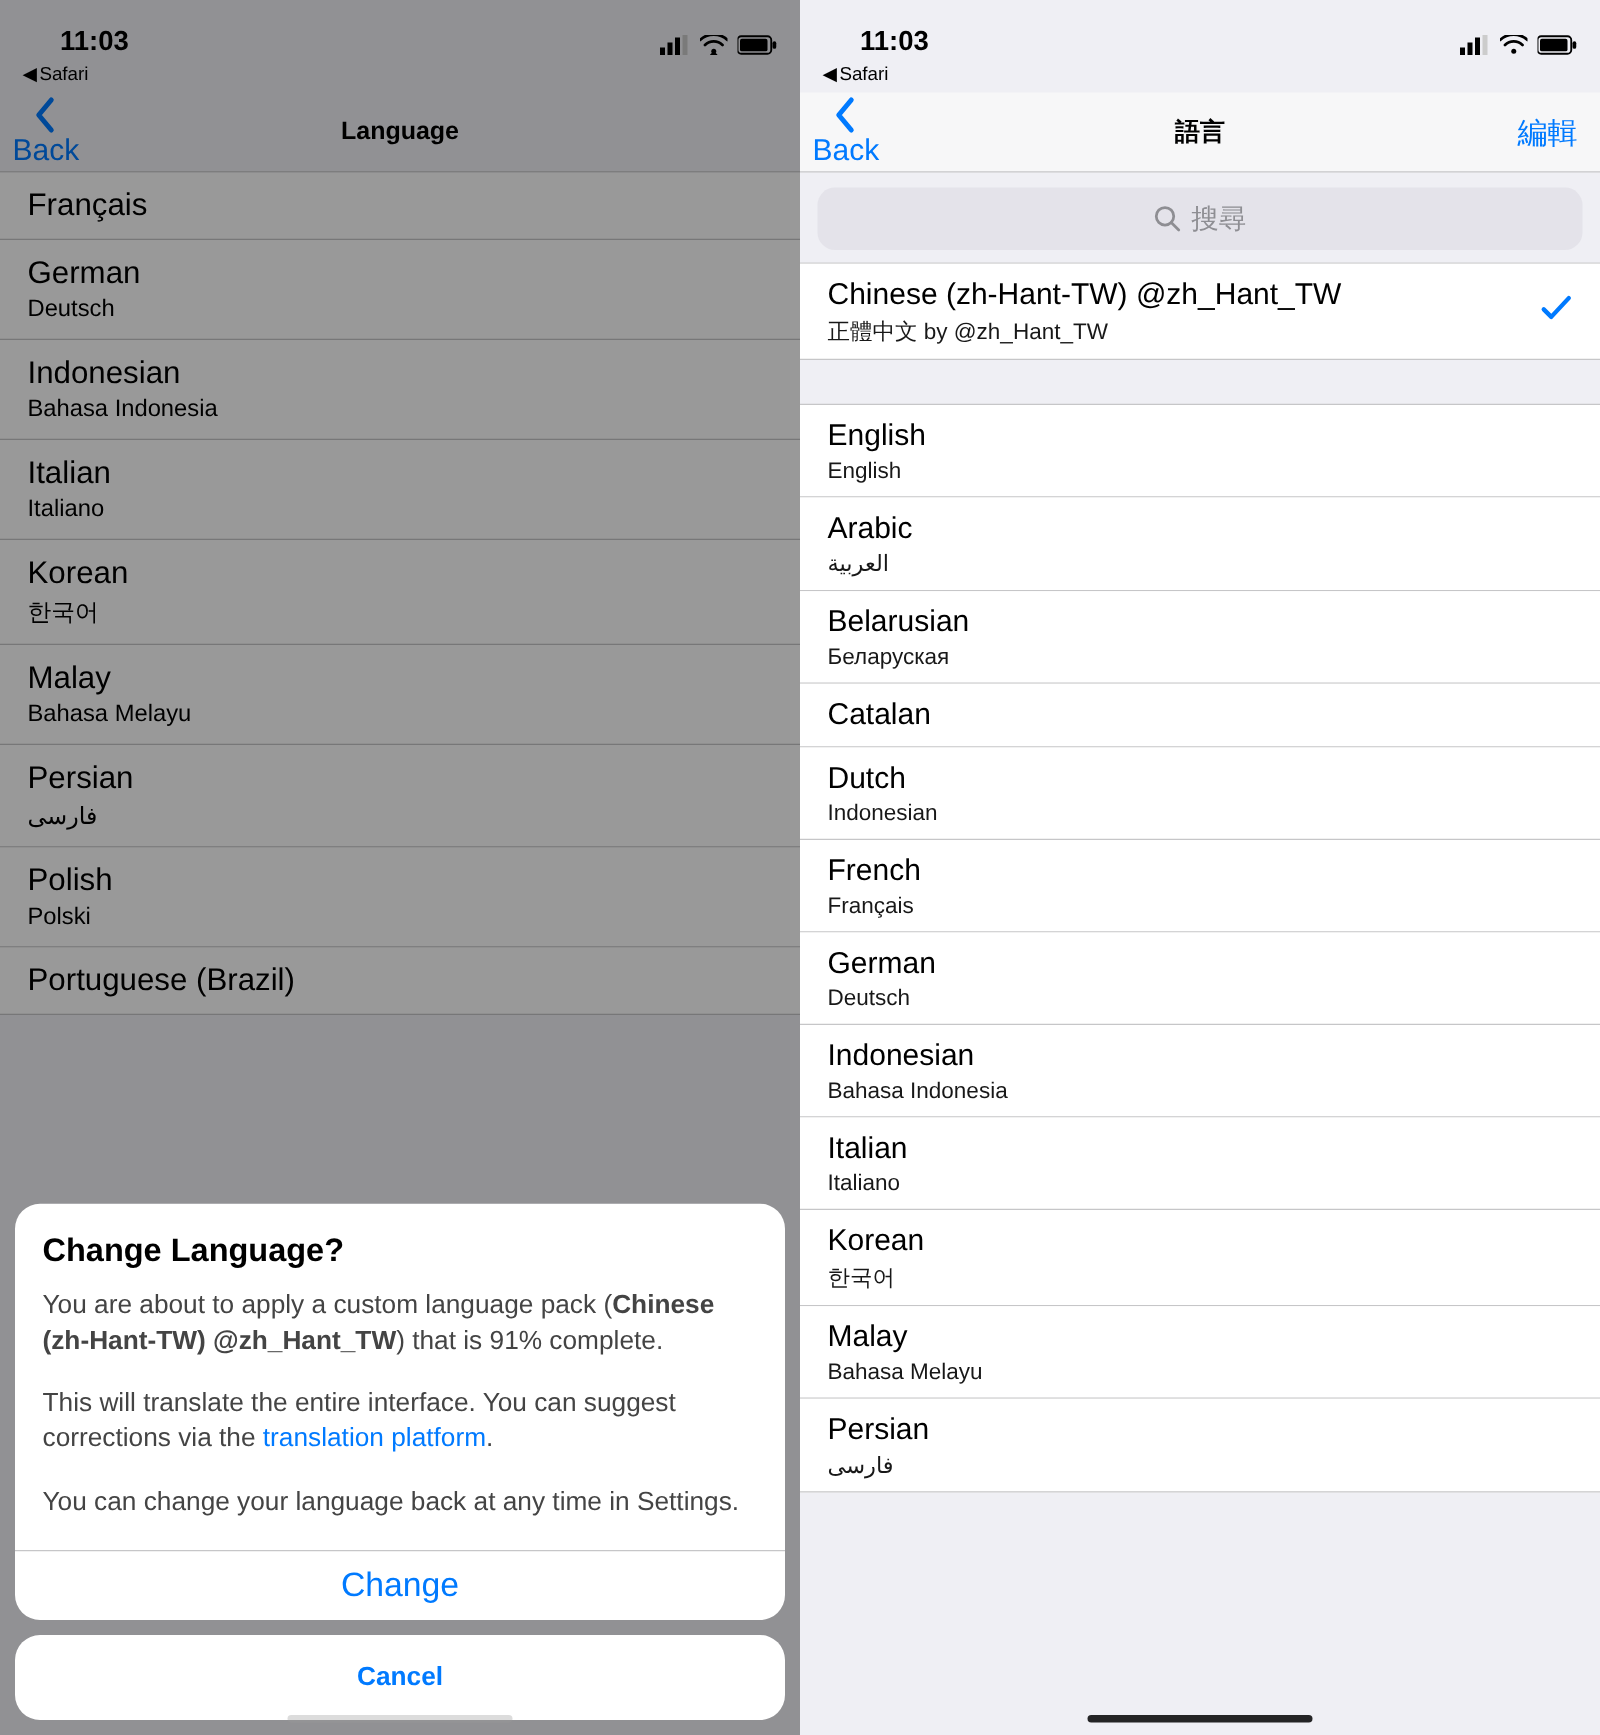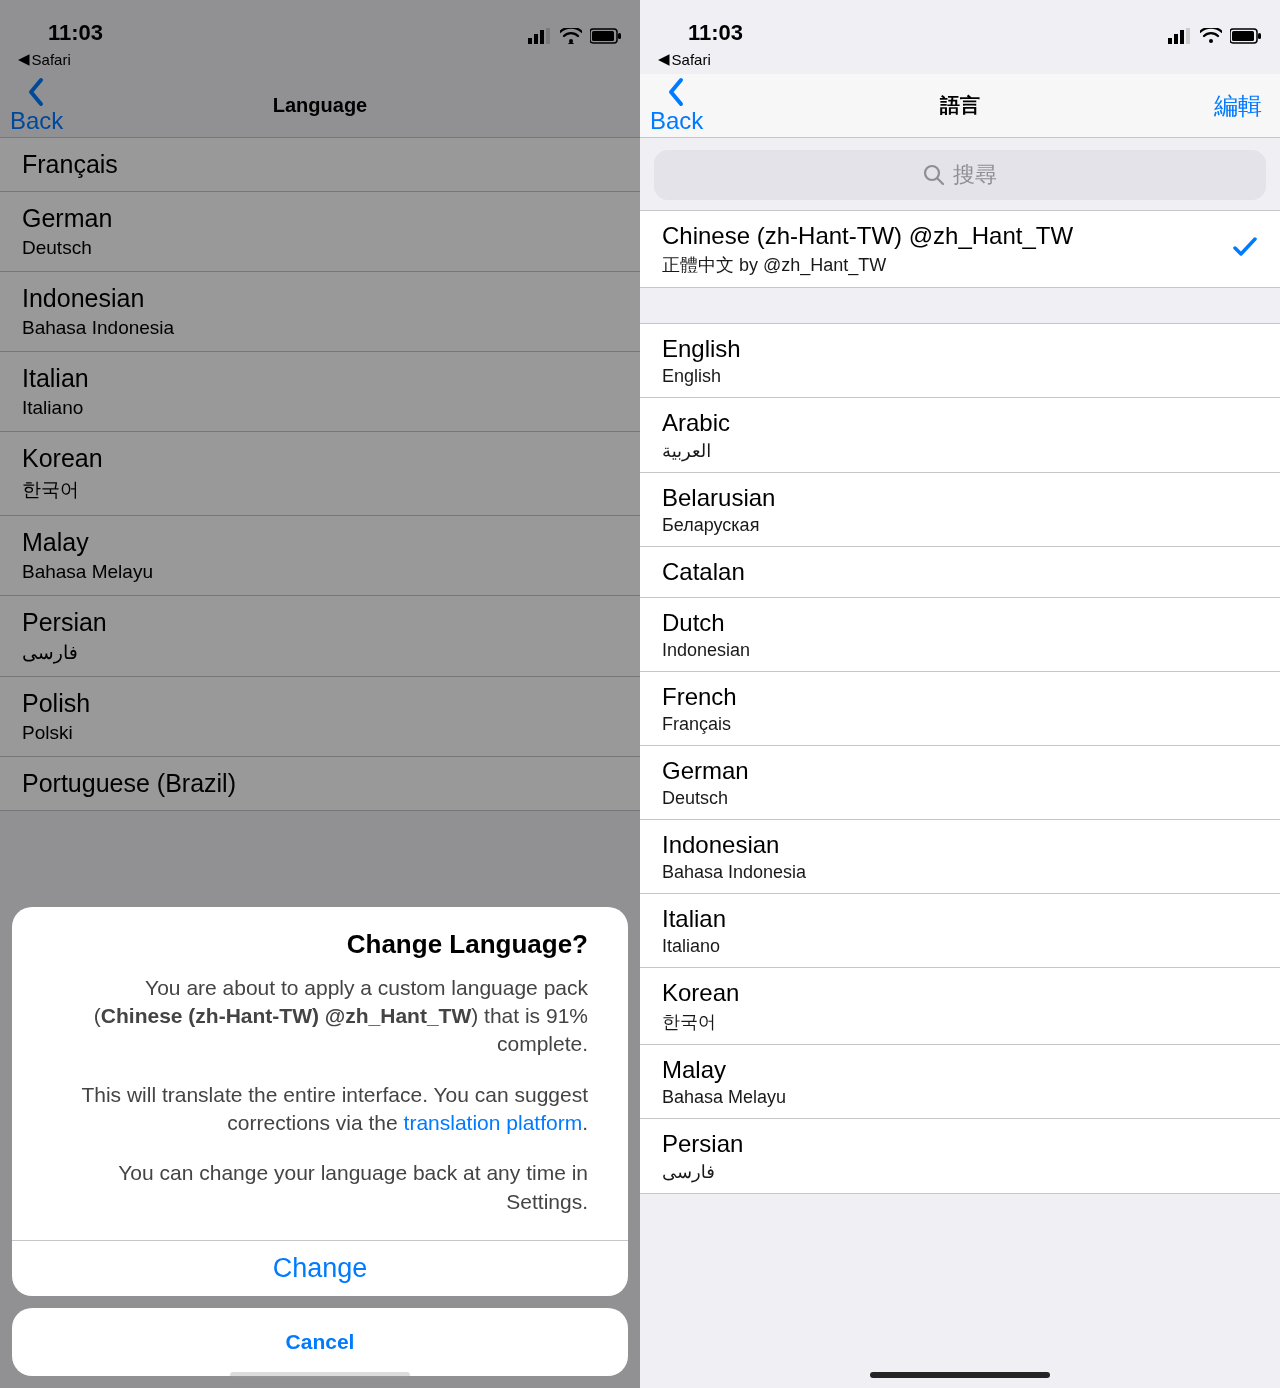--- a/index.html
+++ b/index.html
@@ -32,21 +32,21 @@
   .row { padding:10px 22px 10px 22px; border-bottom:0.5px solid #c6c6c8; background:#fff; position:relative; }
   .row .title { font-size:24px; color:#000; line-height:1.25; }
   .row .subtitle { font-size:18px; color:#000; opacity:0.9; margin-top:2px; }
   .row .check { position:absolute; right:22px; top:50%; transform:translateY(-50%); }
   .section-gap { height:36px; background:#efeff4; border-bottom:0.5px solid #c6c6c8; }
 
   
   .dim { position:absolute; inset:0; background:rgba(0,0,0,0.40); }
   .sheet-wrap { position:absolute; left:12px; right:12px; bottom:12px; }
   .sheet-card { background:#ffffff; border-radius:20px; overflow:hidden; }
-  .sheet-body { padding:22px 40px 24px; text-align:right; color:#3c3c43; }
+  .sheet-body { padding:22px 22px 24px; text-align:left; color:#3c3c43; }
   .sheet-title { font-size:26px; font-weight:600; color:#000; margin-bottom:14px; }
   .sheet-text { font-size:21px; line-height:1.35; color:#444; }
   .sheet-text + .sheet-text { margin-top:22px; }
   .sheet-link { color:#007aff; }
   .sheet-btn { border-top:0.5px solid #c6c6c8; text-align:center; padding:12px 0; font-size:27px; color:#007aff; font-weight:400; }
   .sheet-cancel { margin-top:12px; background:#fff; border-radius:20px; text-align:center; padding:22px 0; font-size:21px; color:#007aff; font-weight:600; }
 
   .phone.left .list, .phone.left .navbar, .phone.left .statusbar, .phone.left .return-app { filter:none; }
   .phone.left .content-stack { position:absolute; inset:0; }
 

